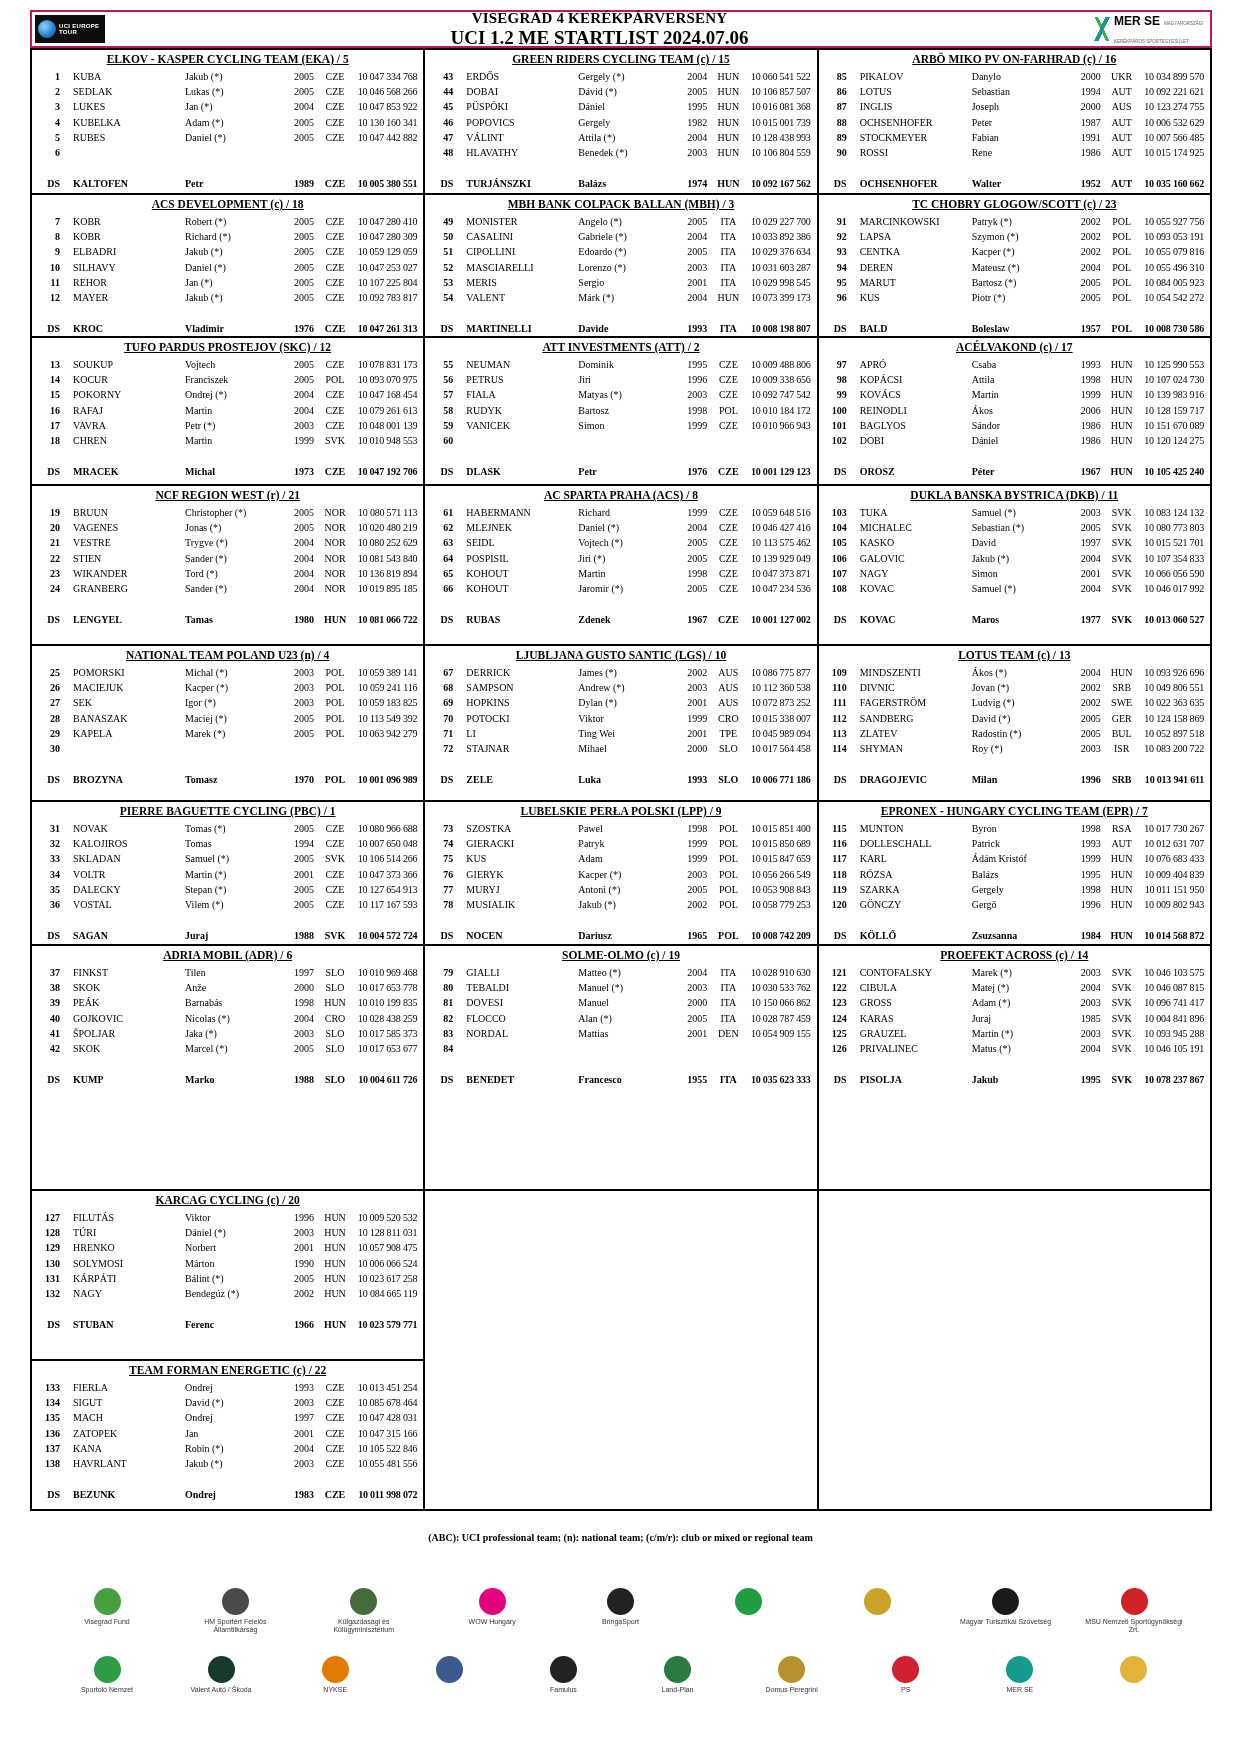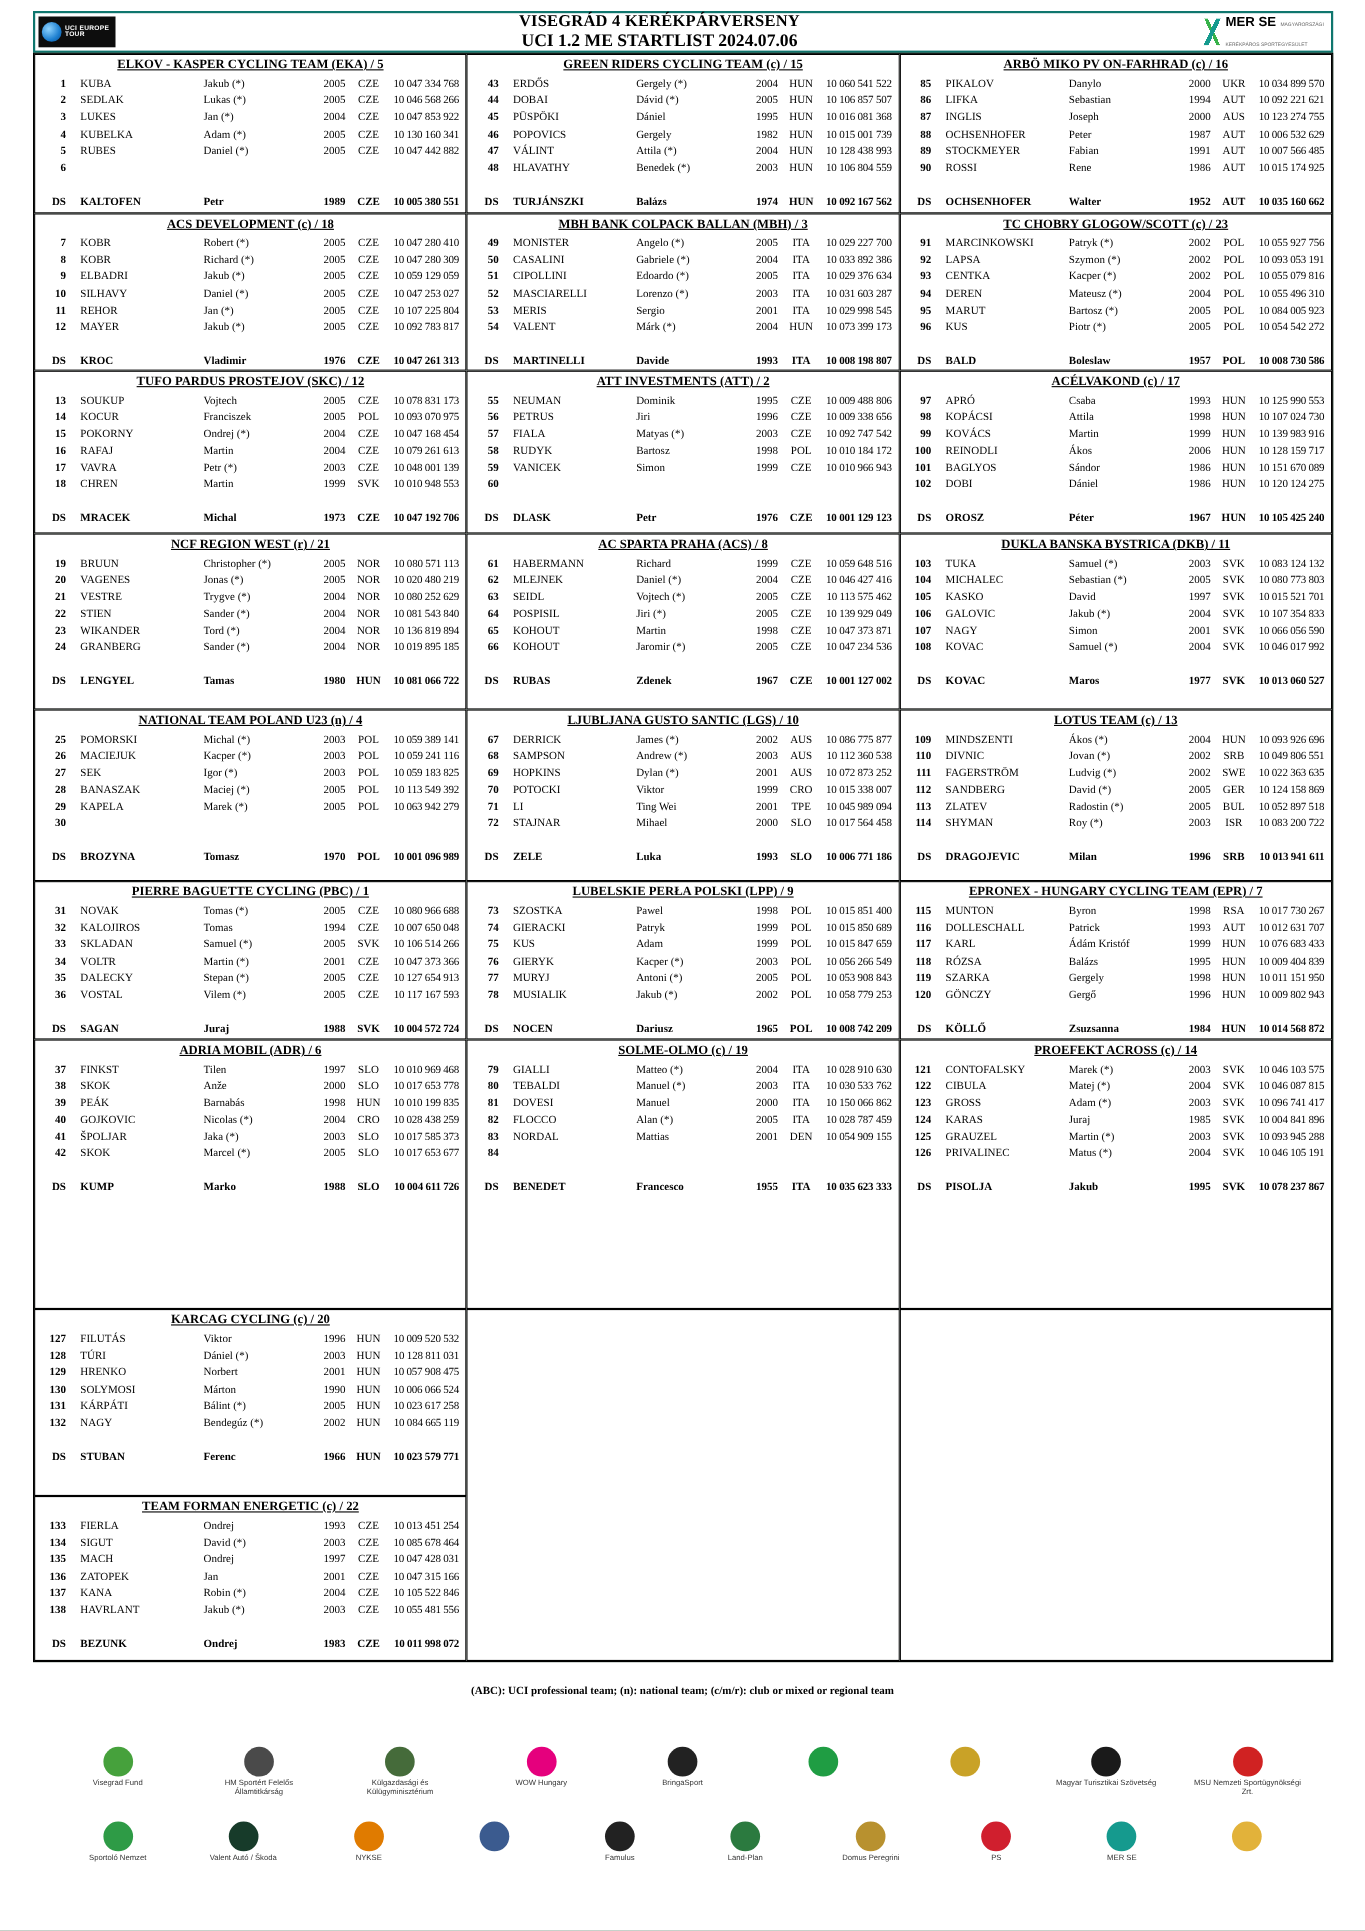--- a/index.html
+++ b/index.html
@@ -5,39 +5,39 @@
   html,body { margin:0; padding:0; background:#e8e8e8; }
   .page {
     position:relative; width:1241px; height:1755px; margin:0 auto;
     background:#fff; color:#000;
     font-family:"Liberation Serif", serif;
     overflow:hidden;
   }
   
   .header-box {
     position:absolute; left:30px; right:29px; top:10px; height:34px;
-    border:2px solid #0f766e; background:#fff;
+    border:2px solid #be185d; background:#fff;
     display:flex; align-items:center;
   }
   .uci-logo {
     width:70px; height:28px; background:#0d0d0d; margin-left:3px;
     display:flex; align-items:center; gap:3px; padding:0 3px; box-sizing:border-box;
     flex:none;
   }
   .uci-globe {
     width:18px; height:18px; border-radius:50%; flex:none;
     background:radial-gradient(circle at 35% 35%, #8fd4ff, #1d7fd0 60%, #0b4d8f);
   }
   .uci-logo .uci-txt {
     color:#fff; font-family:"Liberation Sans", sans-serif;
     font-size:6px; line-height:6.5px; font-weight:bold; letter-spacing:.3px;
   }
   .titles { flex:1; text-align:center; }
   .title-1 { font-weight:bold; font-size:15px; letter-spacing:.2px; }
-  .title-2 { font-weight:bold; font-size:16px; }
+  .title-2 { font-weight:bold; font-size:19px; }
   .merse-logo {
     width:110px; flex:none; display:flex; align-items:center; gap:4px; justify-content:flex-end;
     padding-right:6px;
   }
   .merse-swoosh {
     width:16px; height:24px; flex:none;
     background:linear-gradient(115deg, transparent 42%, #159a8e 42%, #159a8e 58%, transparent 58%),
                linear-gradient(65deg, transparent 44%, #37b24a 44%, #37b24a 56%, transparent 56%);
   }
   .merse-txt { text-align:left; }
@@ -238,21 +238,21 @@
         <div class="rider-row">
           <span class="c-num">85</span>
           <span class="c-sur">PIKALOV</span>
           <span class="c-first">Danylo</span>
           <span class="c-year">2000</span>
           <span class="c-nat">UKR</span>
           <span class="c-uci">10 034 899 570</span>
         </div>
         <div class="rider-row">
           <span class="c-num">86</span>
-          <span class="c-sur">LIFKA</span>
+          <span class="c-sur">LOTUS</span>
           <span class="c-first">Sebastian</span>
           <span class="c-year">1994</span>
           <span class="c-nat">AUT</span>
           <span class="c-uci">10 092 221 621</span>
         </div>
         <div class="rider-row">
           <span class="c-num">87</span>
           <span class="c-sur">INGLIS</span>
           <span class="c-first">Joseph</span>
           <span class="c-year">2000</span>

